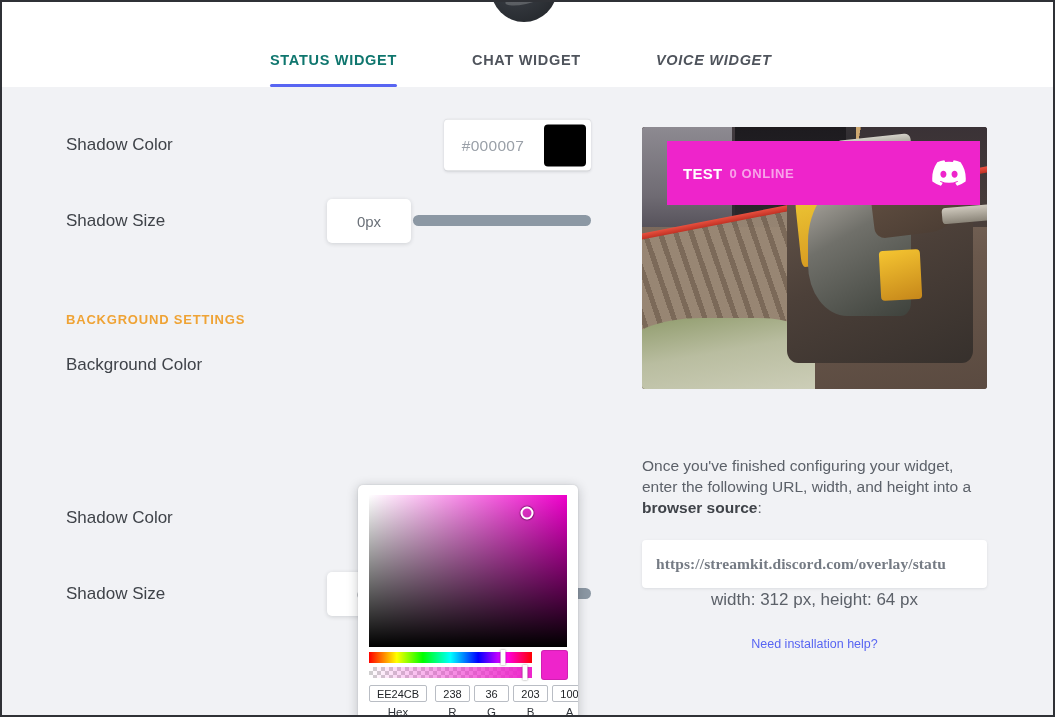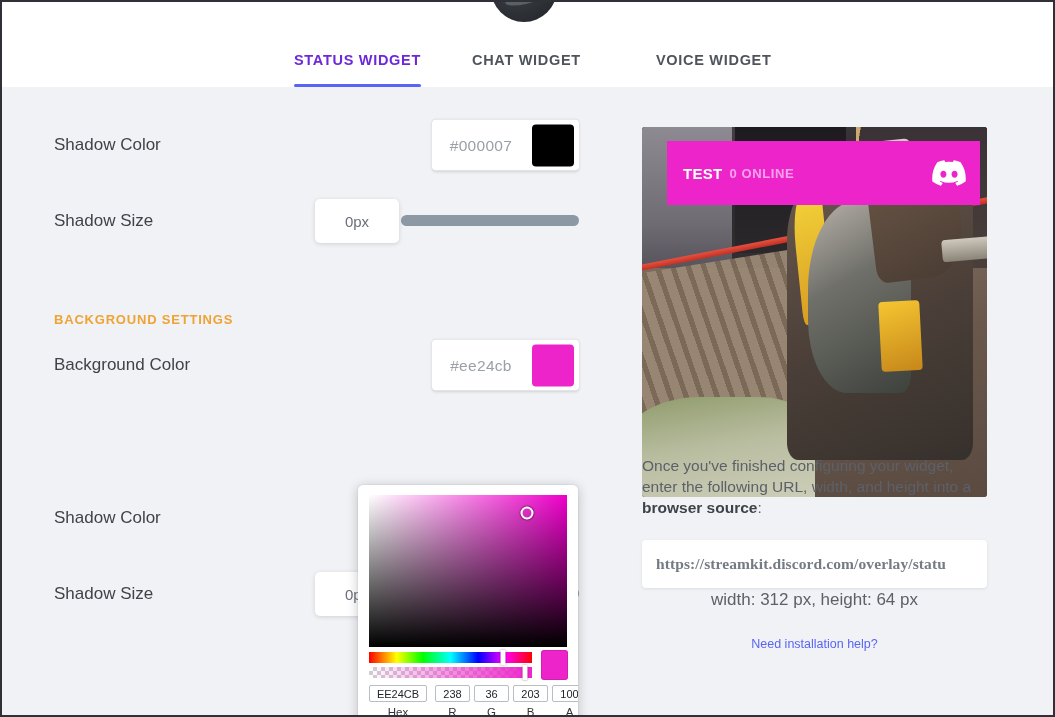--- a/index.html
+++ b/index.html
@@ -67,48 +67,48 @@
     font-weight: bold;
     letter-spacing: 0.7px;
     color: #4f545c;
     display: flex;
     align-items: flex-start;
     padding-top: 12px;
     box-sizing: border-box;
     cursor: pointer;
     white-space: nowrap;
   }
-  .tab.active { color: #6d28d9; margin-left: 24px; }
+  .tab.active { color: #0f766e; }
   .tab .underline {
     position: absolute;
     left: 0;
     bottom: 0;
     height: 3px;
     width: 100%;
     background: #5865f2;
     border-radius: 2px;
   }
   #tab-0 { left: 268px; }
   #tab-1 { left: 470px; }
-  #tab-2 { left: 654px; }
+  #tab-2 { left: 654px; font-style: italic; }
 
   
   .body-area {
     position: absolute;
     left: 0;
     top: 85px;
     width: 1051px;
     height: 628px;
     background: #f1f2f5;
   }
 
   
   .settings {
     position: absolute;
-    left: 0; top: 0;
+    left: 12px; top: 0;
     width: 600px;
     height: 628px;
   }
   .row {
     position: absolute;
     left: 0;
     width: 600px;
     height: 56px;
   }
   .row-label {
@@ -309,21 +309,21 @@
     left: 640px;
     top: 0;
     width: 360px;
     height: 628px;
   }
   .preview-image {
     position: absolute;
     left: 0;
     top: 40px;
     width: 345px;
-    height: 370px;
+    height: 262px;
     border-radius: 3px;
     overflow: hidden;
     background: #6d5a4e;
   }
   
   .scene-sky {
     position: absolute; left: 0; top: 0; width: 100%; height: 42%;
     background: linear-gradient(160deg, #4e4449 0%, #2d2b2f 42%, #3d3338 100%);
   }
   .scene-wall {
@@ -550,24 +550,20 @@
         <div class="slider-wrap" style="left:313px; width:264px;">
           <div class="slider-track" style="left:86px; width:178px;"></div>
           <div class="slider-thumb" style="left:0px; width:84px;">0px</div>
         </div>
       </div>
 
       <div class="section-title" style="top:225px;">BACKGROUND SETTINGS</div>
 
       <div class="row" style="top:250px;">
         <div class="row-label">Background Color</div>
-        <div class="color-control">
-          <div class="color-hex">#ee24cb</div>
-          <div class="color-chip" id="chip-background" style="background: rgb(238, 36, 203);"></div>
-        </div>
       </div>
 
 
       <div class="row" style="top:403px;">
         <div class="row-label">Shadow Color</div>
       </div>
 
       <div class="row" style="top:479px;">
         <div class="row-label">Shadow Size</div>
         <div class="slider-wrap" style="left:313px; width:264px;">

